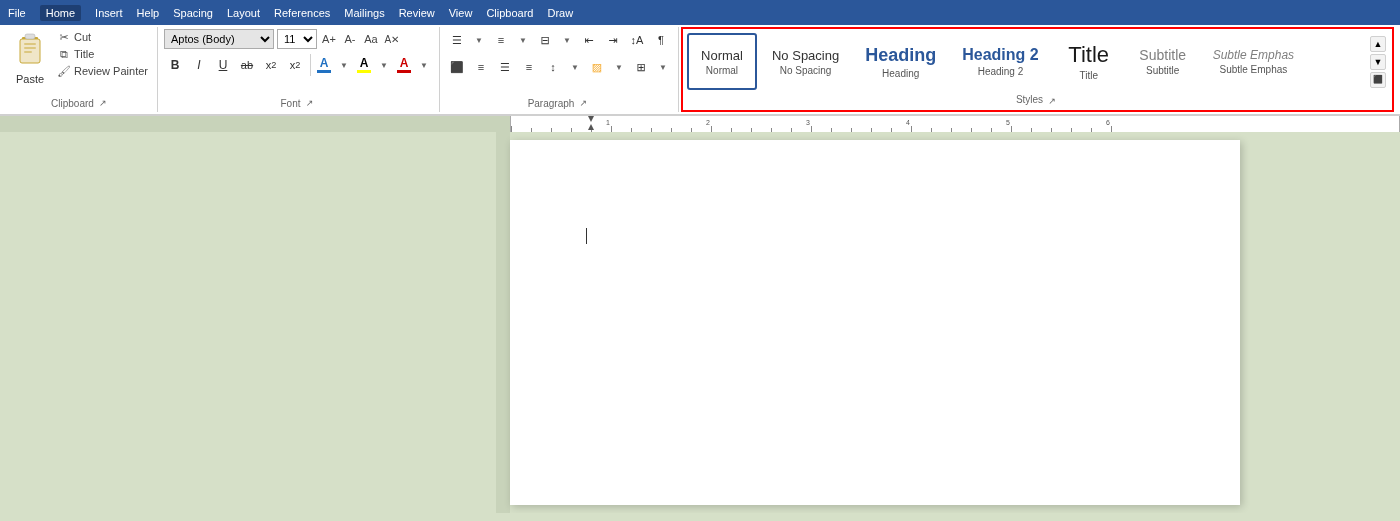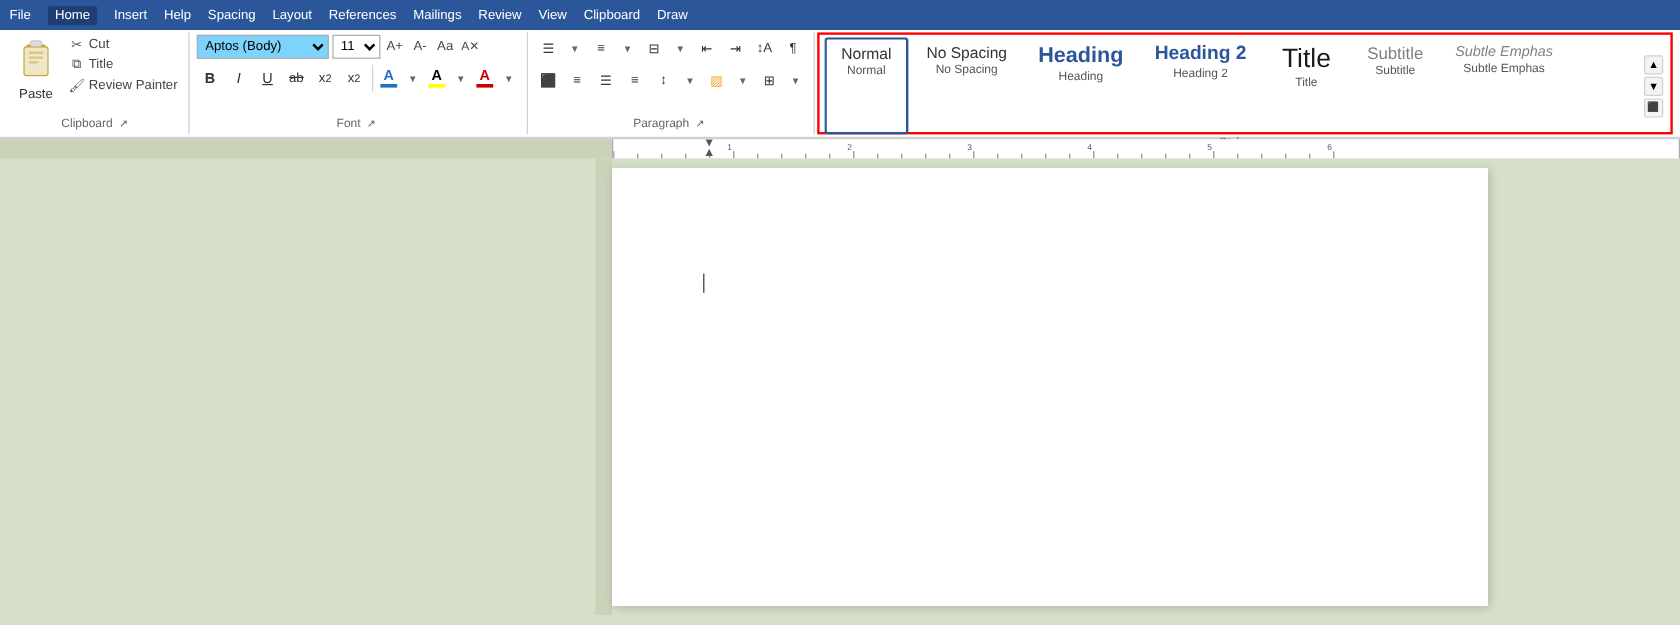--- a/index.html
+++ b/index.html
@@ -110,21 +110,21 @@
       gap: 3px;
       margin-bottom: 3px;
     }
     .font-select {
       font-size: 11px;
       height: 20px;
       width: 110px;
       border: 1px solid #ababab;
       padding: 0 2px;
       cursor: pointer;
-      background: #7dd3fc;
+      background: #e5e5e5;
     }
     .size-select {
       font-size: 11px;
       height: 20px;
       width: 40px;
       border: 1px solid #ababab;
       padding: 0 2px;
       cursor: pointer;
       background: white;
     }
@@ -202,26 +202,26 @@
       display: flex;
       align-items: center;
       gap: 4px;
       flex: 1;
       overflow: hidden;
     }
     .style-item {
       display: flex;
       flex-direction: column;
       align-items: center;
-      justify-content: flex-start;
+      justify-content: center;
       cursor: pointer;
       padding: 4px 10px;
       border-radius: 3px;
       min-width: 70px;
-      height: 81px;
+      height: 57px;
       border: 1px solid transparent;
     }
     .style-item.active { background: white; border: 2px solid #2b579a; }
     .style-normal { font-size: 13px; color: #333; }
     .style-no-spacing { font-size: 13px; color: #333; }
     .style-heading { font-size: 18px; font-weight: bold; color: #2b579a; }
     .style-heading2 { font-size: 16px; font-weight: bold; color: #2b579a; }
     .style-title { font-size: 22px; color: #1a1a1a; font-weight: 300; }
     .style-subtitle { font-size: 14px; color: #7f7f7f; }
     .style-subtle { font-size: 12px; font-style: italic; color: #808080; }

